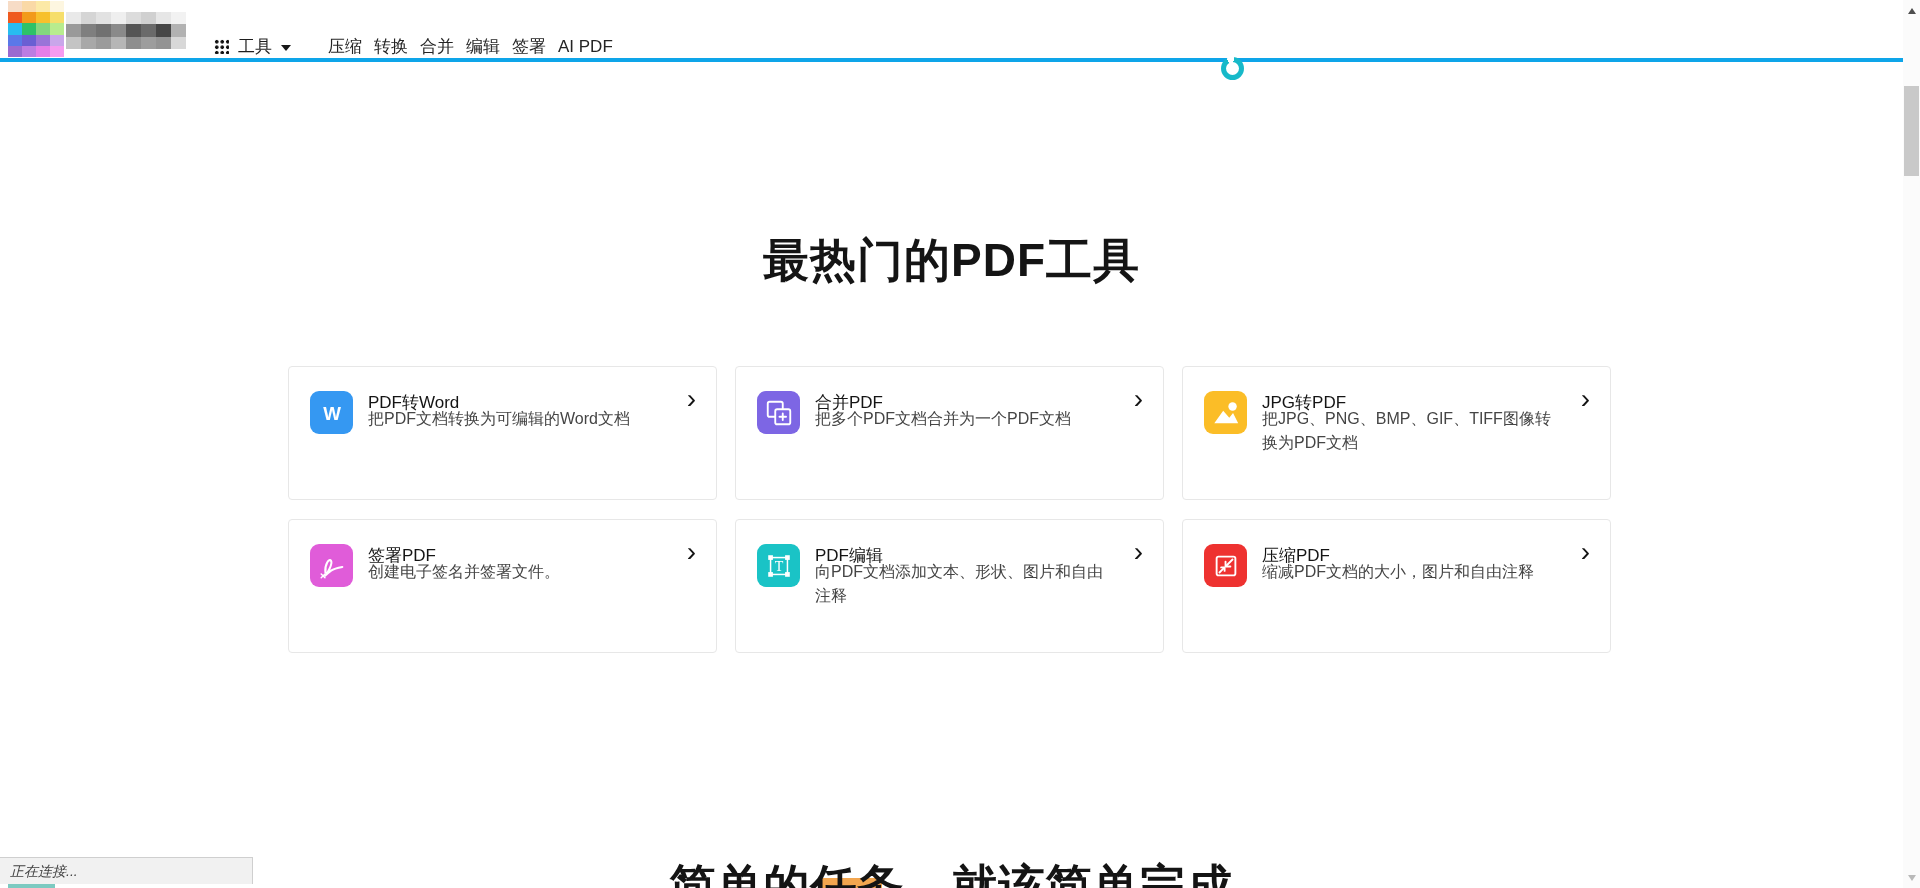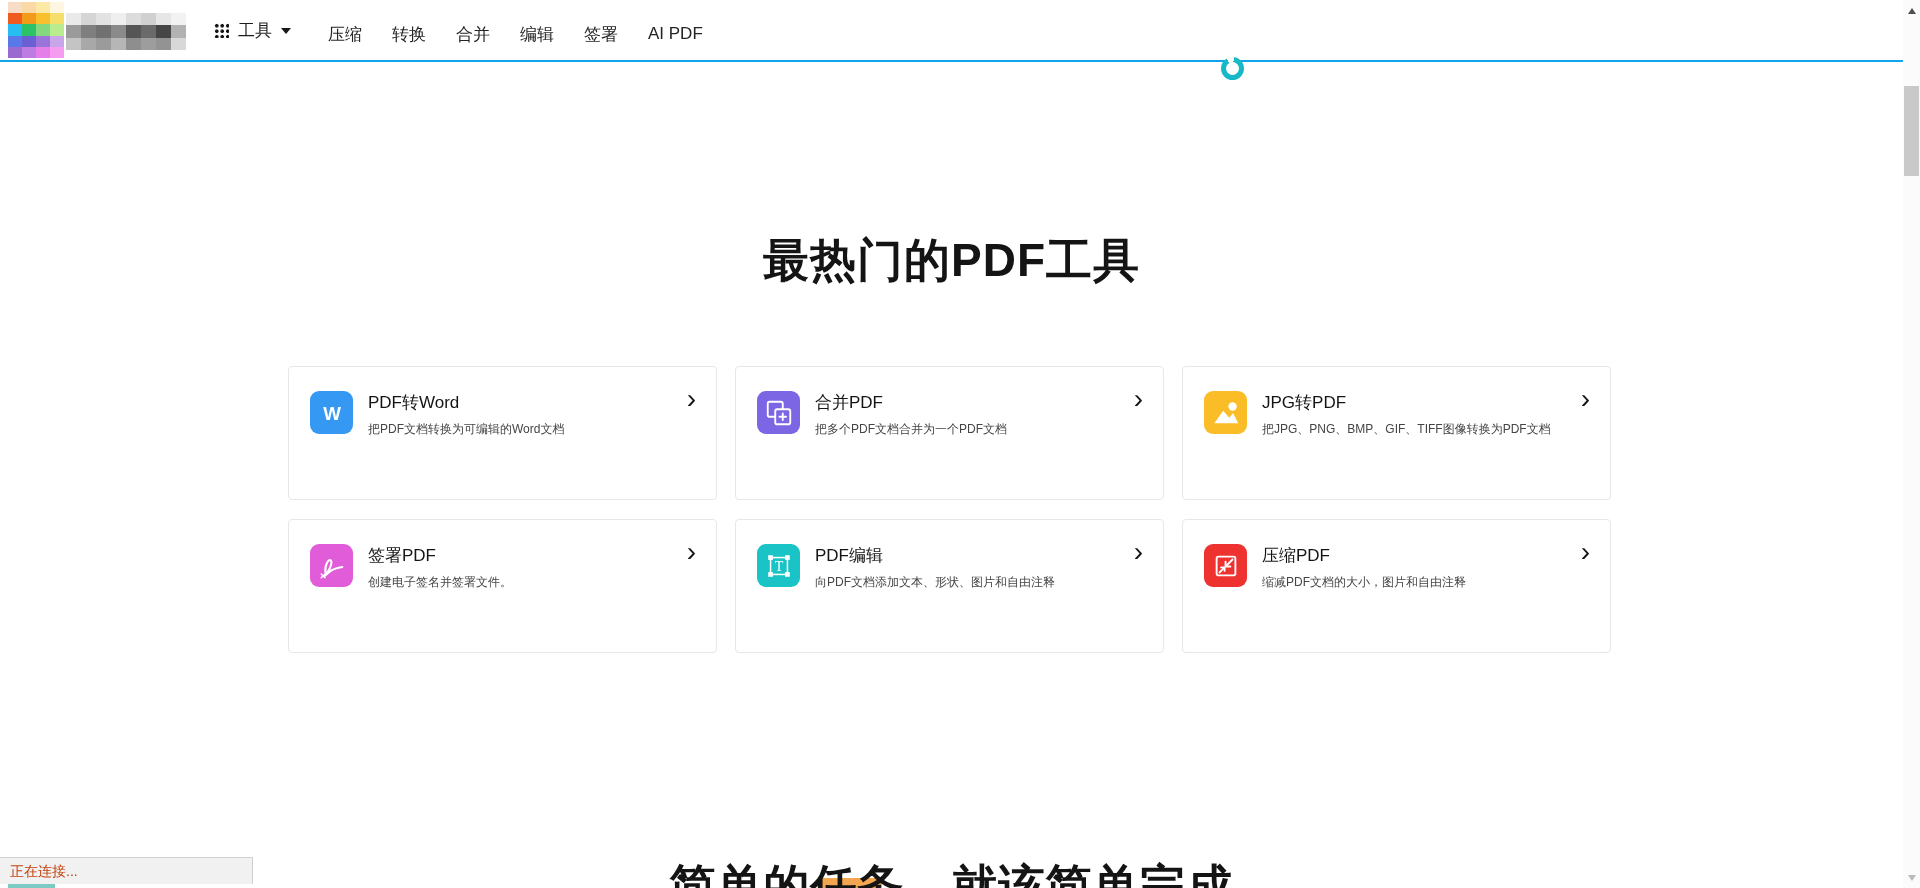--- a/index.html
+++ b/index.html
@@ -2,34 +2,34 @@
 <html><head>
 <meta charset="utf-8">
 <style>
   * { margin:0; padding:0; box-sizing:border-box; }
   html,body { width:1920px; height:888px; overflow:hidden; background:#fff;
     font-family:"Liberation Sans", sans-serif; }
   .page { position:relative; width:1920px; height:888px; background:#fff; overflow:hidden; }
 
   
   header { position:absolute; top:0; left:0; width:1903px; height:62px;
-    background:#fff; border-bottom:2px solid #0ea5e9; display:flex; align-items:center; z-index:5; }
+    background:#fff; border-bottom:4px solid #0ea5e9; display:flex; align-items:flex-end; z-index:5; }
   .logo { margin-left:8px; width:176px; height:58px; position:relative; cursor:pointer; }
   .mosaic-color { position:absolute; left:0; top:1px; width:56px; height:56px;
     display:grid; grid-template-columns:repeat(4,1fr); grid-template-rows:repeat(5,1fr); }
   .mosaic-gray { position:absolute; left:58px; top:12px; width:120px; height:37px;
     display:grid; grid-template-columns:repeat(8,1fr); grid-template-rows:repeat(3,1fr); }
   .tools-menu { margin-left:30px; display:flex; align-items:center; gap:9px;
     font-size:17px; color:#1e1e1e; cursor:pointer; }
   .grid-icon { width:15px; height:15px;
     background-image:radial-gradient(circle, #111 1.7px, transparent 2px);
     background-size:5.5px 5.5px; background-position:0 0; }
   .caret-down { width:0; height:0; border-left:5px solid transparent;
     border-right:5px solid transparent; border-top:6px solid #171717; margin-top:2px; }
-  nav { display:flex; gap:30px; margin-left:37px; font-size:17px; color:#242424; align-items:center;margin-top:8px; }
+  nav { display:flex; gap:12px; margin-left:37px; font-size:17px; color:#242424; align-items:center;margin-top:8px; }
   nav a { color:#242424; text-decoration:none; cursor:pointer; }
   .nav-right { margin-left:auto; display:flex; align-items:center; gap:25px;
     font-size:17px; color:#242424; margin-right:15px; }
   .nav-right a { color:#242424; text-decoration:none; cursor:pointer; }
   .nav-divider { width:1px; height:36px; background:#dadada; margin:0 3px; }
   .trial-btn { background:#1a5ceb; color:#fff; border:none; border-radius:8px;
     font-size:17px; font-weight:bold; padding:12px 20px; cursor:pointer;
     font-family:"Liberation Sans", sans-serif; }
 
   
@@ -47,41 +47,41 @@
   
   .cards { position:absolute; top:366px; left:288px; width:1324px; display:grid;
     grid-template-columns:repeat(3,429px); grid-auto-rows:134px; column-gap:18px; row-gap:19px; }
   .tool-card { position:relative; background:#fff; border:1px solid #e7e7e7;
     border-radius:4px; cursor:pointer; }
   .card-icon { position:absolute; left:21px; top:24px; width:43px; height:43px;
     border-radius:9px; display:flex; align-items:center; justify-content:center; }
   .card-icon svg { width:30px; height:30px; }
   .card-title { position:absolute; left:79px; top:24px; font-size:17px;
     font-weight:normal; color:#141414; }
-  .card-desc { position:absolute; left:79px; top:50px; width:302px; font-size:12px;
+  .card-desc { position:absolute; left:79px; top:40px; width:302px; font-size:16px;
     line-height:24px; color:#454545; }
   .card-chevron { position:absolute; right:20px; top:16px; font-size:28px;
     color:#141414; font-weight:normal; }
 
   
   .cta-btn { position:absolute; top:678px; left:861px; width:178px; height:44px;
     background:#1a5ceb; color:#fff; border:none; border-radius:6px; font-size:17px;
     font-weight:bold; cursor:pointer; font-family:"Liberation Sans", sans-serif; }
 
   
   .orange-mark { position:absolute; left:820px; top:878px; width:62px; height:10px;
     background:#f3a64f; z-index:1; }
   .next-heading { position:absolute; top:856px; left:0; width:1903px; text-align:center;
     font-size:46px; font-weight:bold; color:#141414; white-space:nowrap;
     letter-spacing:1px; z-index:2; }
 
   
   .status-tip { position:absolute; left:0; top:857px; width:253px; height:27px;
     background:#f1f1f1; border:1px solid #cfcfcf; border-left:none; border-bottom:none;
-    font-size:14px; color:#c2410c; line-height:26px; padding-left:10px; z-index:8; }
+    font-size:14px; color:#404040; line-height:26px; padding-left:10px; z-index:8;font-style:italic; }
   .teal-strip { position:absolute; left:8px; top:884px; width:47px; height:4px;
     background:#7ccac1; z-index:7; }
 
   
   .scrollbar { position:absolute; right:0; top:0; width:17px; height:888px;
     background:#fbfbfb; z-index:10; }
   .sb-btn { position:absolute; left:0; width:17px; height:17px; display:flex;
     align-items:center; justify-content:center; cursor:pointer; }
   .sb-up { top:2px; }
   .sb-down { bottom:2px; }

